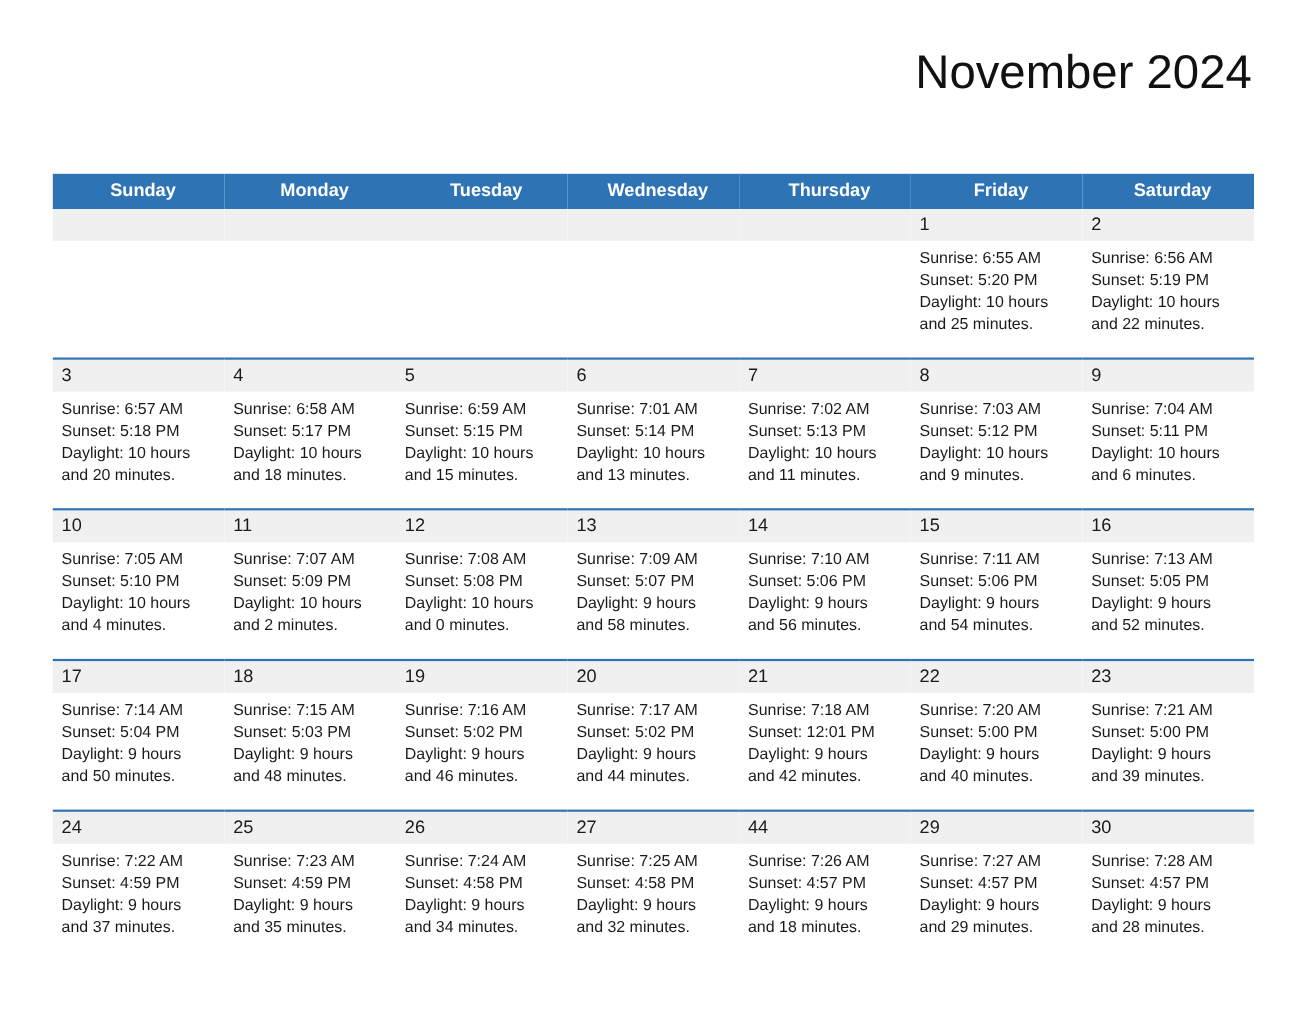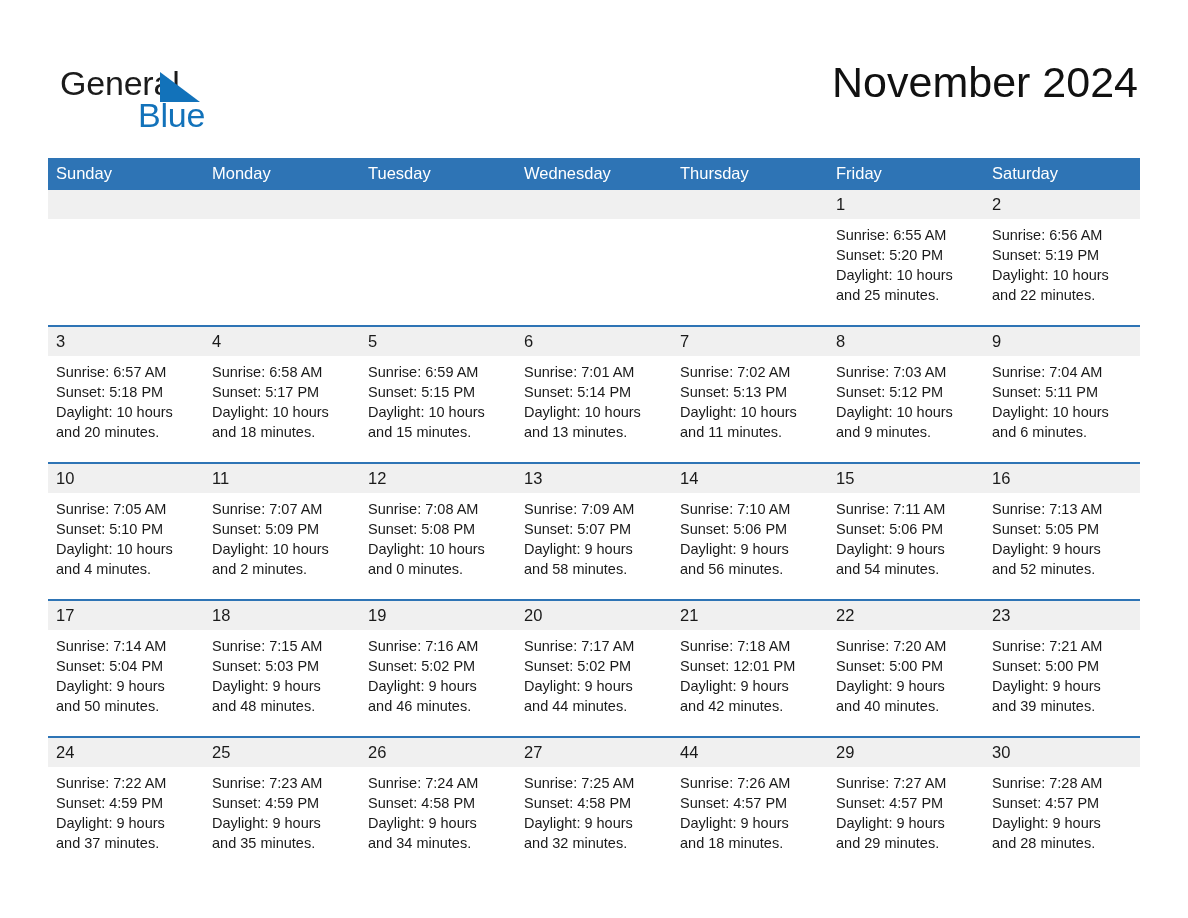--- a/index.html
+++ b/index.html
@@ -64,21 +64,21 @@
     font-size: 34px;
     line-height: 34px;
     color: #1272ba;
     font-family: "Liberation Sans", sans-serif;
     letter-spacing: -0.2px;
   }
 
   .title-block {
     position: absolute;
     right: 2px;
-    top: 16px;
+    top: 0;
   }
   .cal-title {
     font-size: 43px;
     line-height: 52px;
     color: #111111;
     font-weight: normal;
     margin: 0;
     white-space: nowrap;
   }
   .cal-subtitle {
@@ -94,23 +94,23 @@
     position: absolute;
     left: 48px;
     top: 158px;
     width: 1092px;
     border-collapse: collapse;
     table-layout: fixed;
   }
   .calendar th {
     background: #2e74b5;
     color: #ffffff;
-    font-weight: normal;
+    font-weight: bold;
     font-size: 16.5px;
-    text-align: left;
+    text-align: center;
     padding: 6px 0 7px 8px;
     height: 18px;
     border: none;
   }
   .calendar td {
     vertical-align: top;
     padding: 0;
     border: none;
     width: 156px;
     height: 135px;
@@ -140,25 +140,20 @@
   }
   .details div { white-space: nowrap; }
 </style>
 </head>
 <body>
 
 <div class="page">
 
   <div class="header">
 
-    <div class="brand">
-      <span class="brand-general">General</span>
-      <span class="brand-triangle"></span>
-      <span class="brand-blue">Blue</span>
-    </div>
 
     <div class="title-block">
       <h1 class="cal-title">November 2024</h1>
     </div>
 
   </div>
 
   <table class="calendar">
     <thead>
       <tr>

